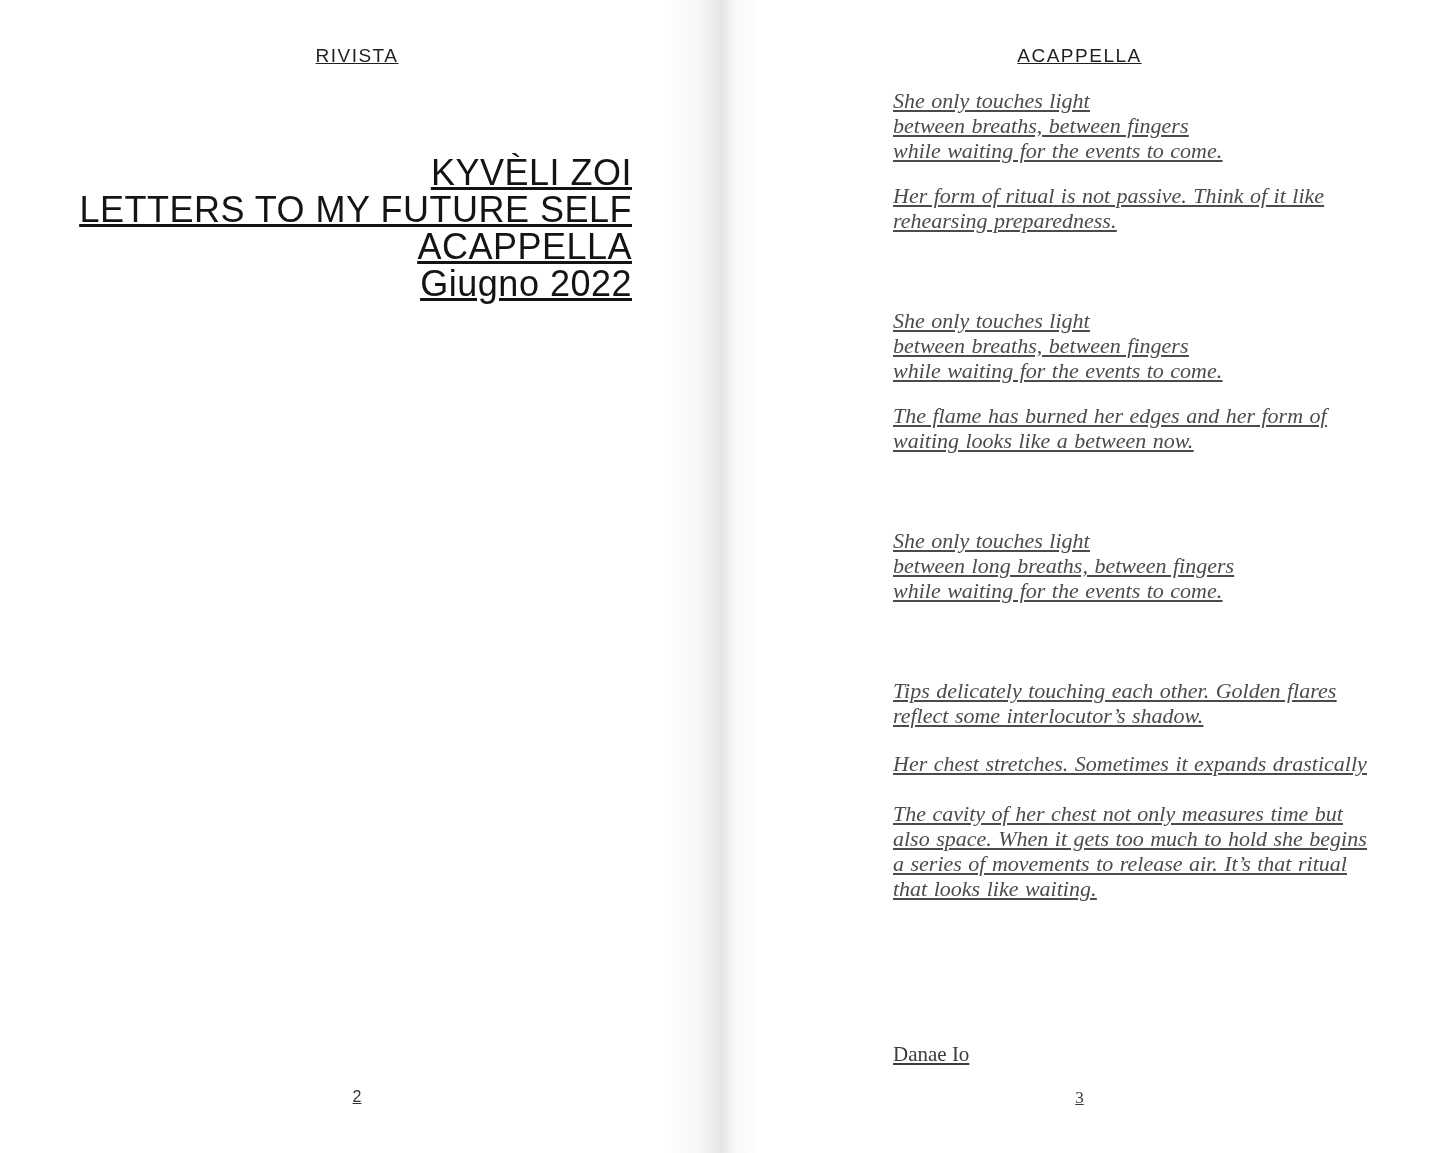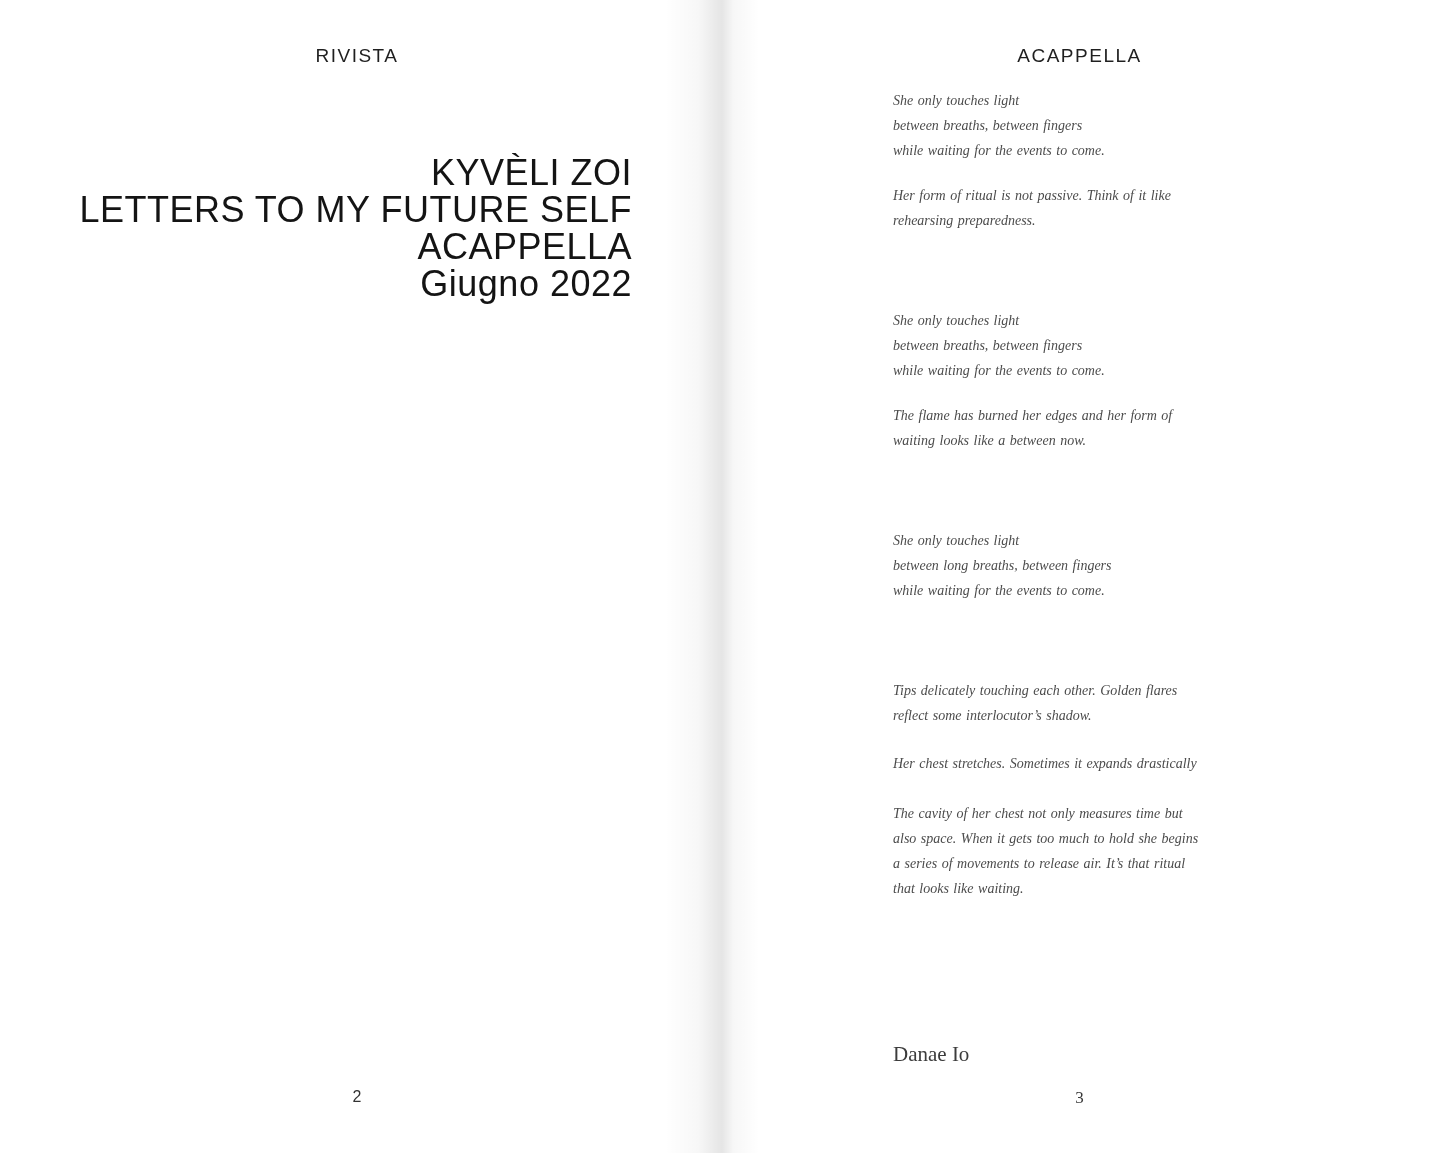--- a/index.html
+++ b/index.html
@@ -1,15 +1,15 @@
 <!DOCTYPE html>
 <html><head>
 <meta charset="utf-8">
 <style>
-  * { margin: 0; padding: 0; box-sizing: border-box; }
+  * { margin: 0; padding: 0; box-sizing: border-box; text-decoration: underline; }
   html, body { background: #ffffff; }
   body { width: 1445px; height: 1153px; overflow: hidden; }
 
   .spread {
     position: relative;
     width: 1445px;
     height: 1153px;
     background: #ffffff;
     font-family: "Liberation Sans", sans-serif;
   }
@@ -59,21 +59,21 @@
     white-space: nowrap;
   }
 
   .poem {
     position: absolute;
     left: 179px;
     top: 88px;
     width: 500px;
     font-family: "Liberation Serif", serif;
     font-style: italic;
-    font-size: 14px;
+    font-size: 22px;
     line-height: 25px;
     color: #4b4b4b;
     word-spacing: 1px;
   }
 
   .stanza { margin-top: 20px; }
   .stanza.first { margin-top: 0; }
   .stanza.section-break { margin-top: 75px; }
   .stanza.gap-23 { margin-top: 23px; }
   .stanza.gap-25 { margin-top: 25px; }

